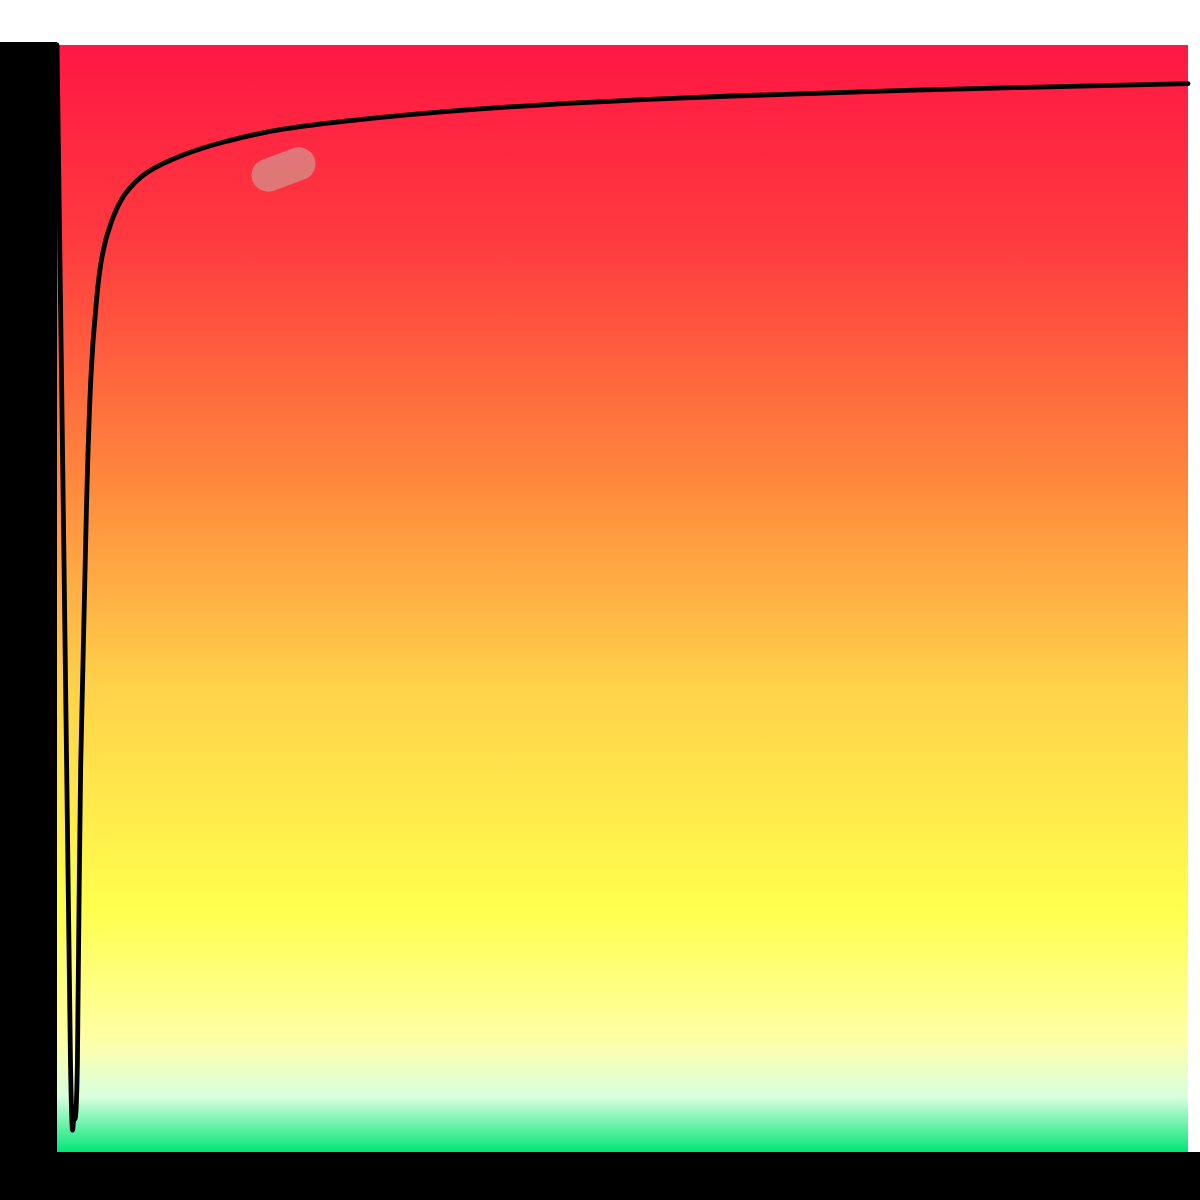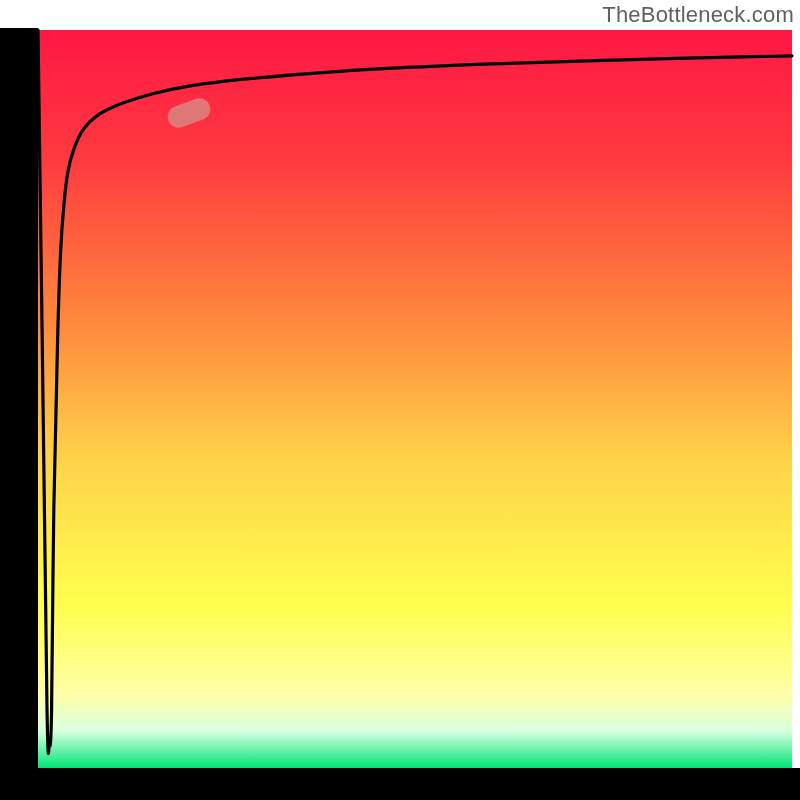--- a/index.html
+++ b/index.html
@@ -39,21 +39,20 @@
     border-radius: 11px;
     transform-origin: center center;
     z-index: 40;
   }
 </style>
 </head>
 <body>
 
 <div class="stage">
 
-  <div class="watermark">TheBottleneck.com</div>
 
   <svg class="plot" width="800" height="800" viewBox="0 0 800 800">
     <defs>
       <linearGradient id="bg-grad" x1="0" y1="0" x2="0" y2="1">
         <stop offset="0%" stop-color="#ff1744"></stop>
         <stop offset="18%" stop-color="#ff3b3f"></stop>
         <stop offset="40%" stop-color="#ff8a3d"></stop>
         <stop offset="58%" stop-color="#ffd24a"></stop>
         <stop offset="78%" stop-color="#ffff4d"></stop>
         <stop offset="90%" stop-color="#ffffa8"></stop>

